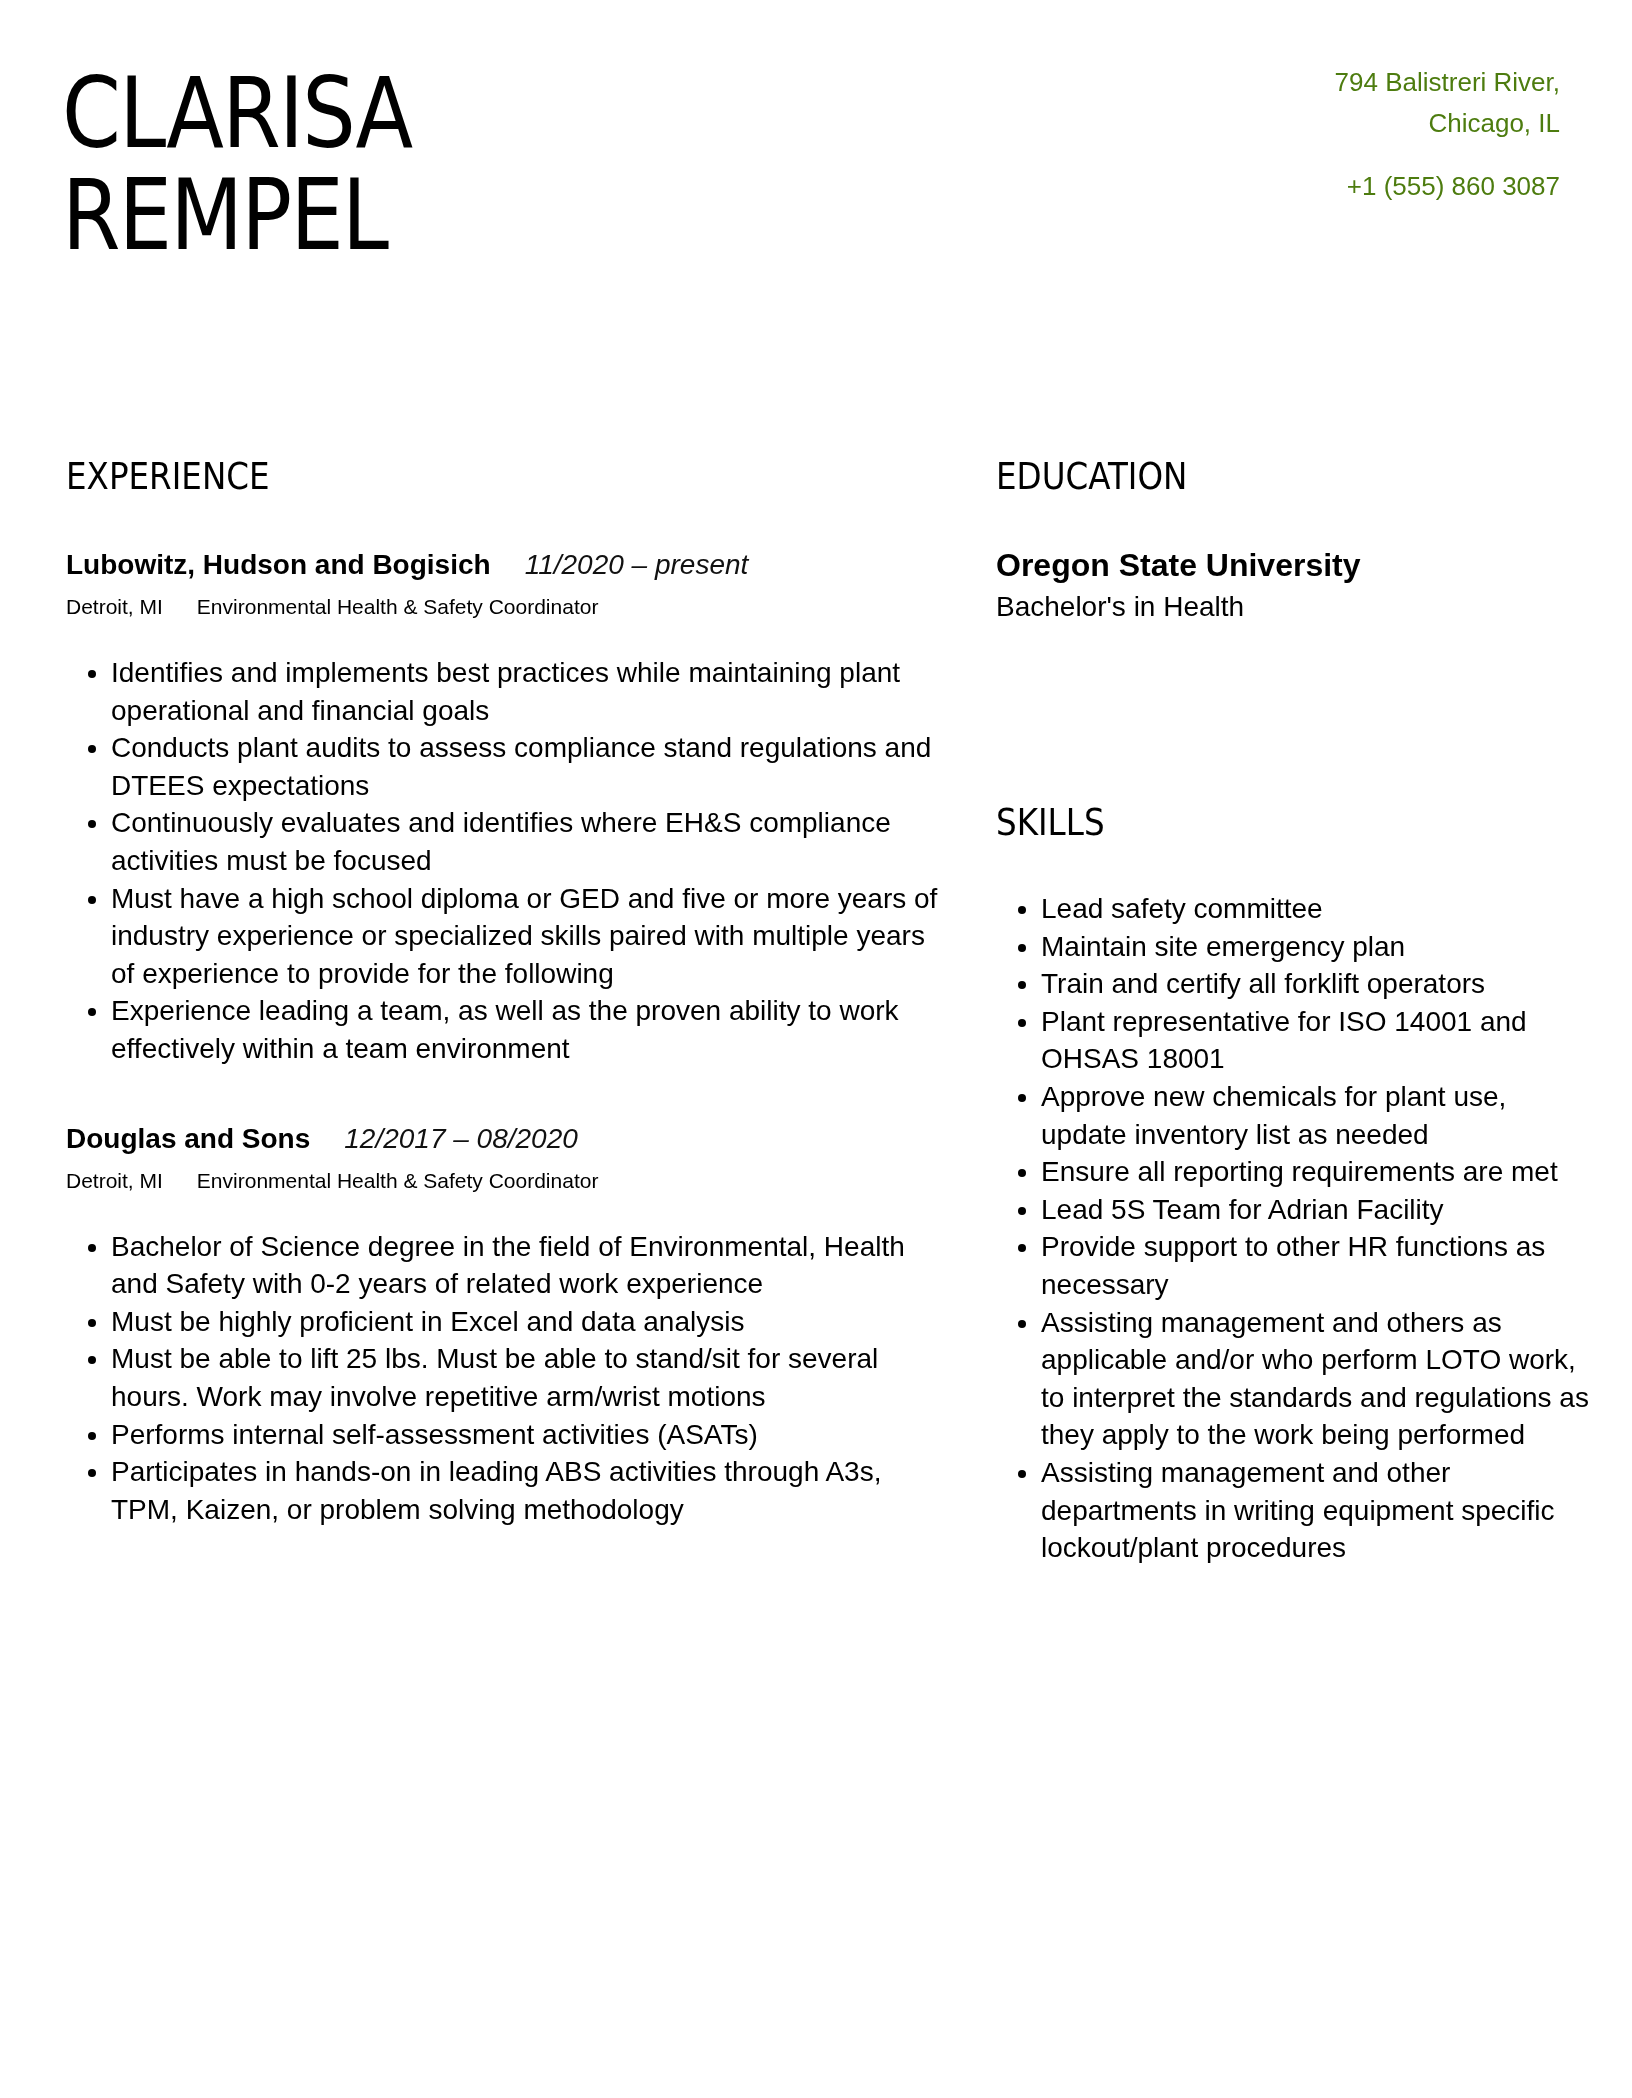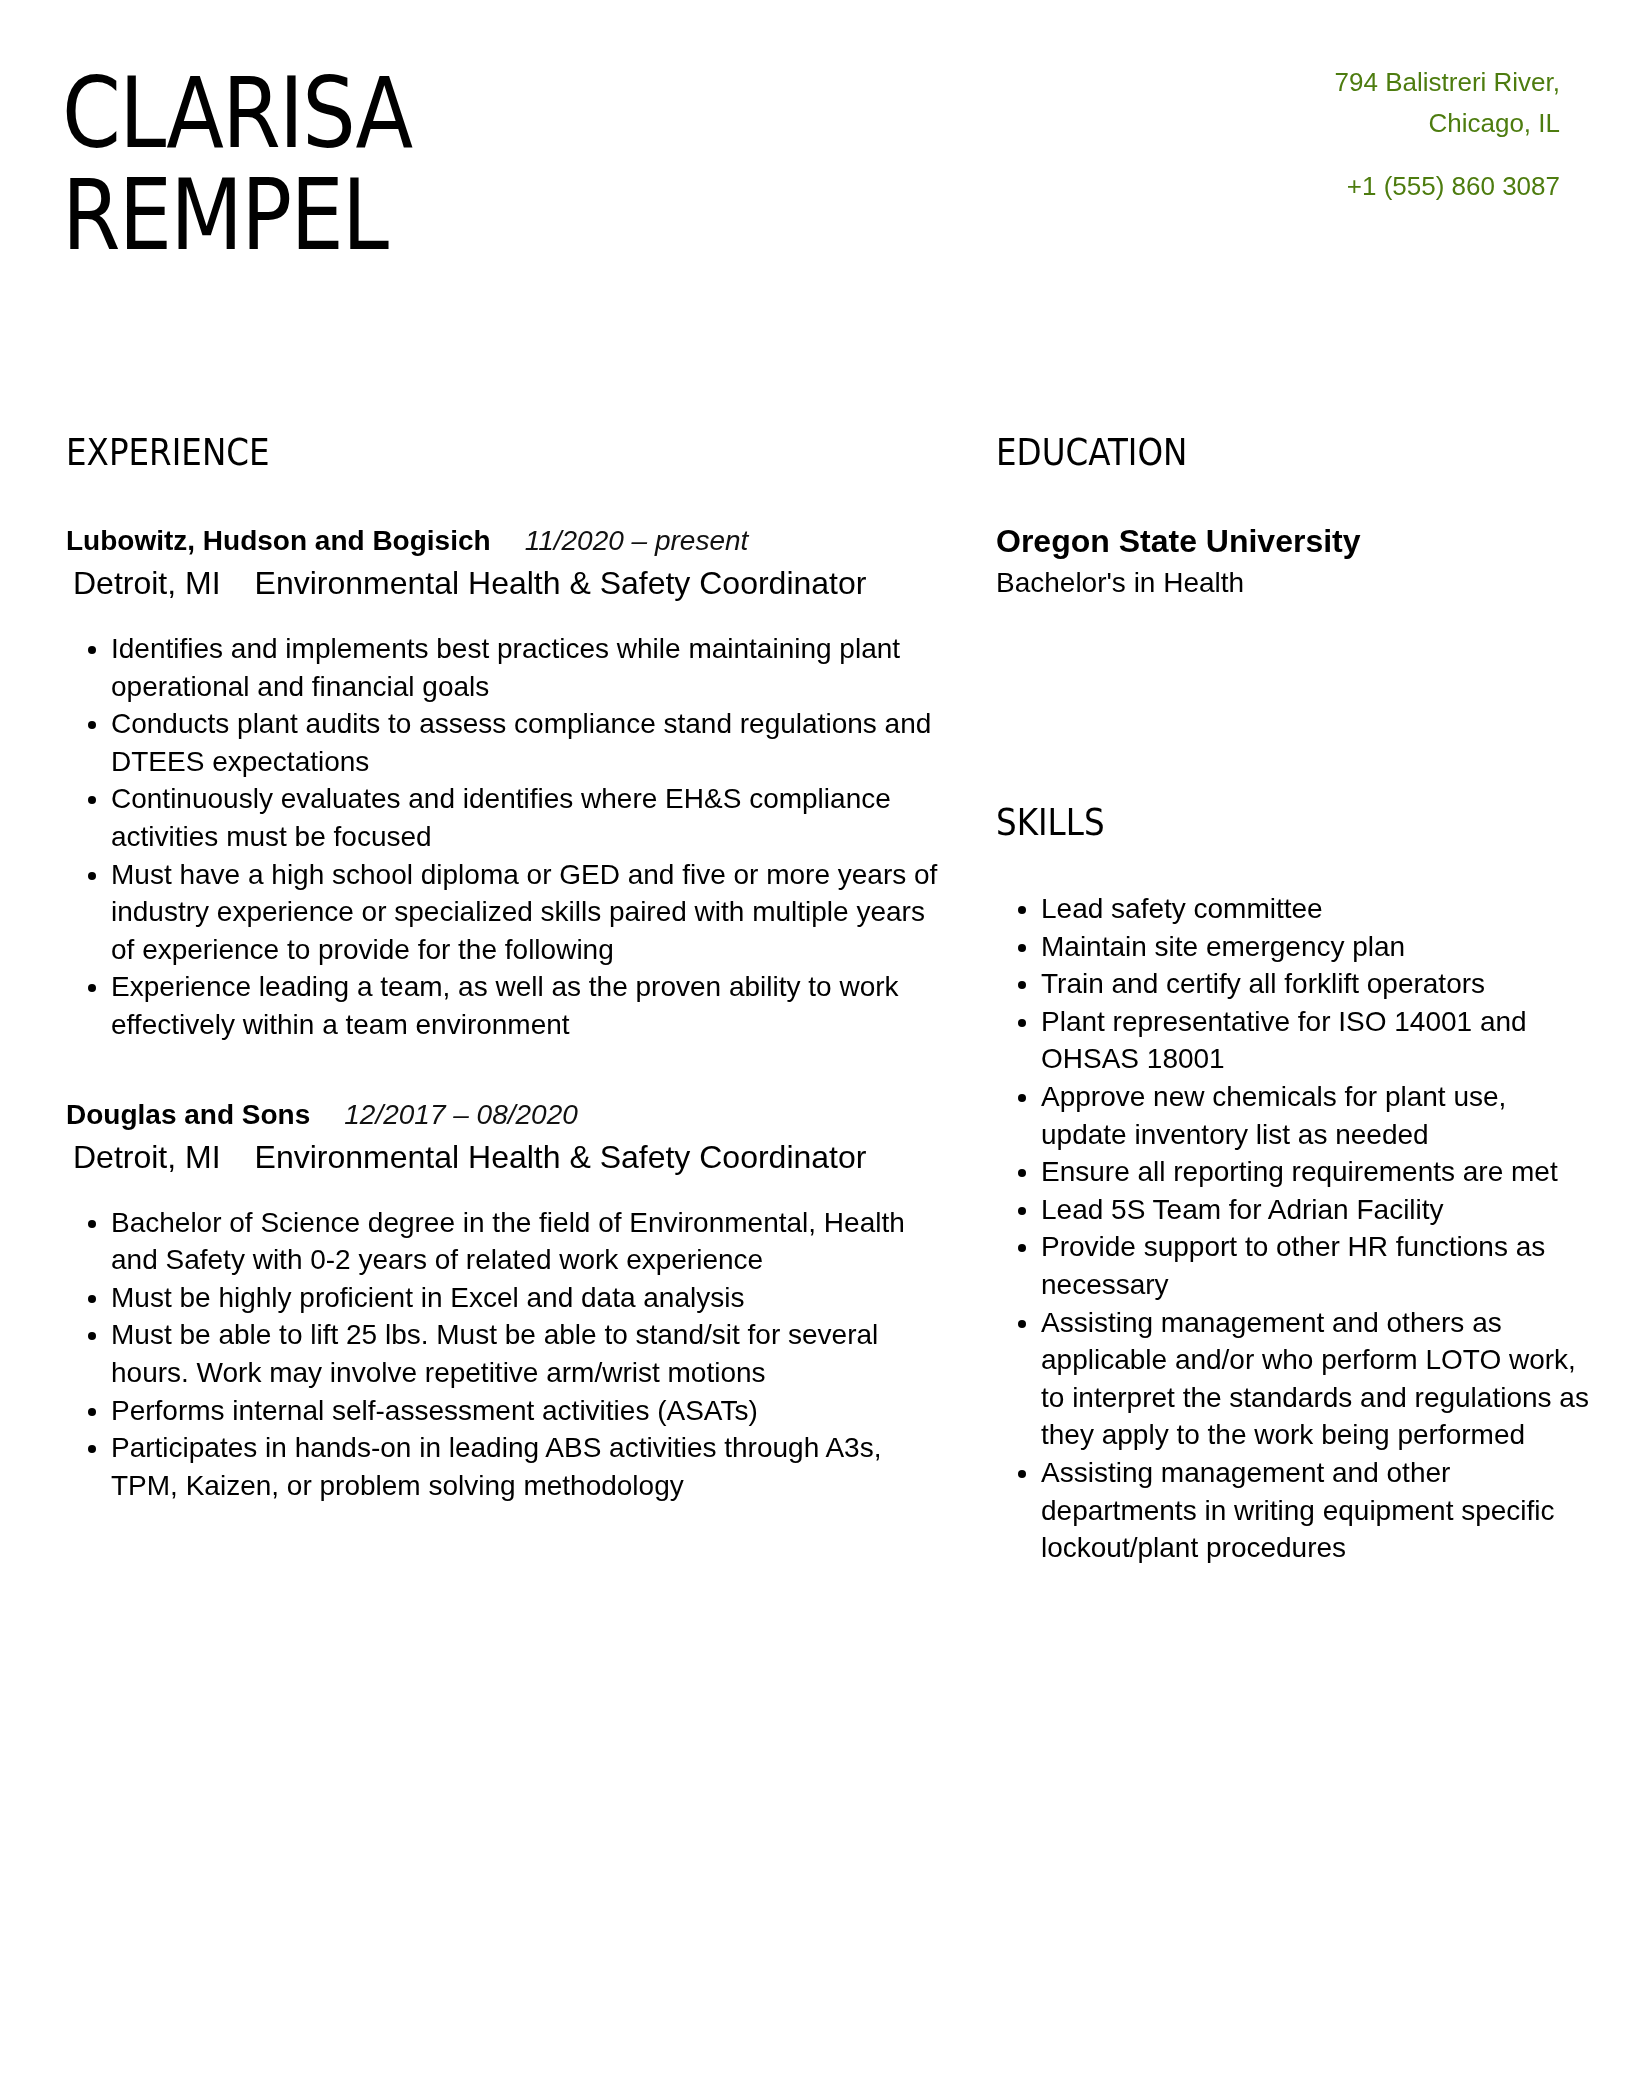--- a/index.html
+++ b/index.html
@@ -1,29 +1,29 @@
 <!DOCTYPE html>
 <html><head>
 <meta charset="utf-8">
 <style>
   html, body { margin:0; padding:0; background:#ffffff; }
   body { width:1632px; height:2098px; position:relative; overflow:hidden; color:#000; font-family:"Liberation Sans", sans-serif; }
   .name { position:absolute; left:62px; top:62px; font-family:"DejaVu Sans", sans-serif; font-size:98px; line-height:102px; letter-spacing:-2px; font-weight:normal; transform:scaleX(0.86); transform-origin:left top; }
   .contact { position:absolute; right:72px; top:62px; text-align:right; font-size:26px; line-height:41px; color:#4d7c0f; }
   .contact .phone { margin-top:22px; }
-  .col { position:absolute; top:430px; }
+  .col { position:absolute; top:454px; }
   .col.left { left:66px; width:880px; }
   .col.right { left:996px; width:580px; }
   .section-title { font-family:"DejaVu Sans", sans-serif; font-size:37px; line-height:46px; transform:scaleX(0.88); transform-origin:left top; margin:0; font-weight:normal; }
   .job { margin-top:44px; }
   .job + .job { margin-top:50px; }
   .job-head { font-size:28px; line-height:42px; }
   .company { font-weight:bold; }
   .dates { font-style:italic; margin-left:34px; color:#111; }
-  .job-sub { font-size:32px; line-height:42px;margin-left:7px; }
+  .job-sub { font-size:21px; line-height:42px; }
   .job-sub .role { margin-left:34px; }
   ul.bullets { margin:26px 0 0 0; padding-left:45px; font-size:28px; line-height:37.6px; }
   ul.bullets li { padding-left:0; }
   .edu { margin-top:44px; }
   .edu .school { font-weight:bold; font-size:32px; line-height:42px; }
   .edu .degree { font-size:28px; line-height:42px; }
   .skills { position:absolute; top:800px; left:996px; width:600px; }
   .skills ul.bullets { margin-top:44px; padding-left:45px; }
 </style>
 </head>

